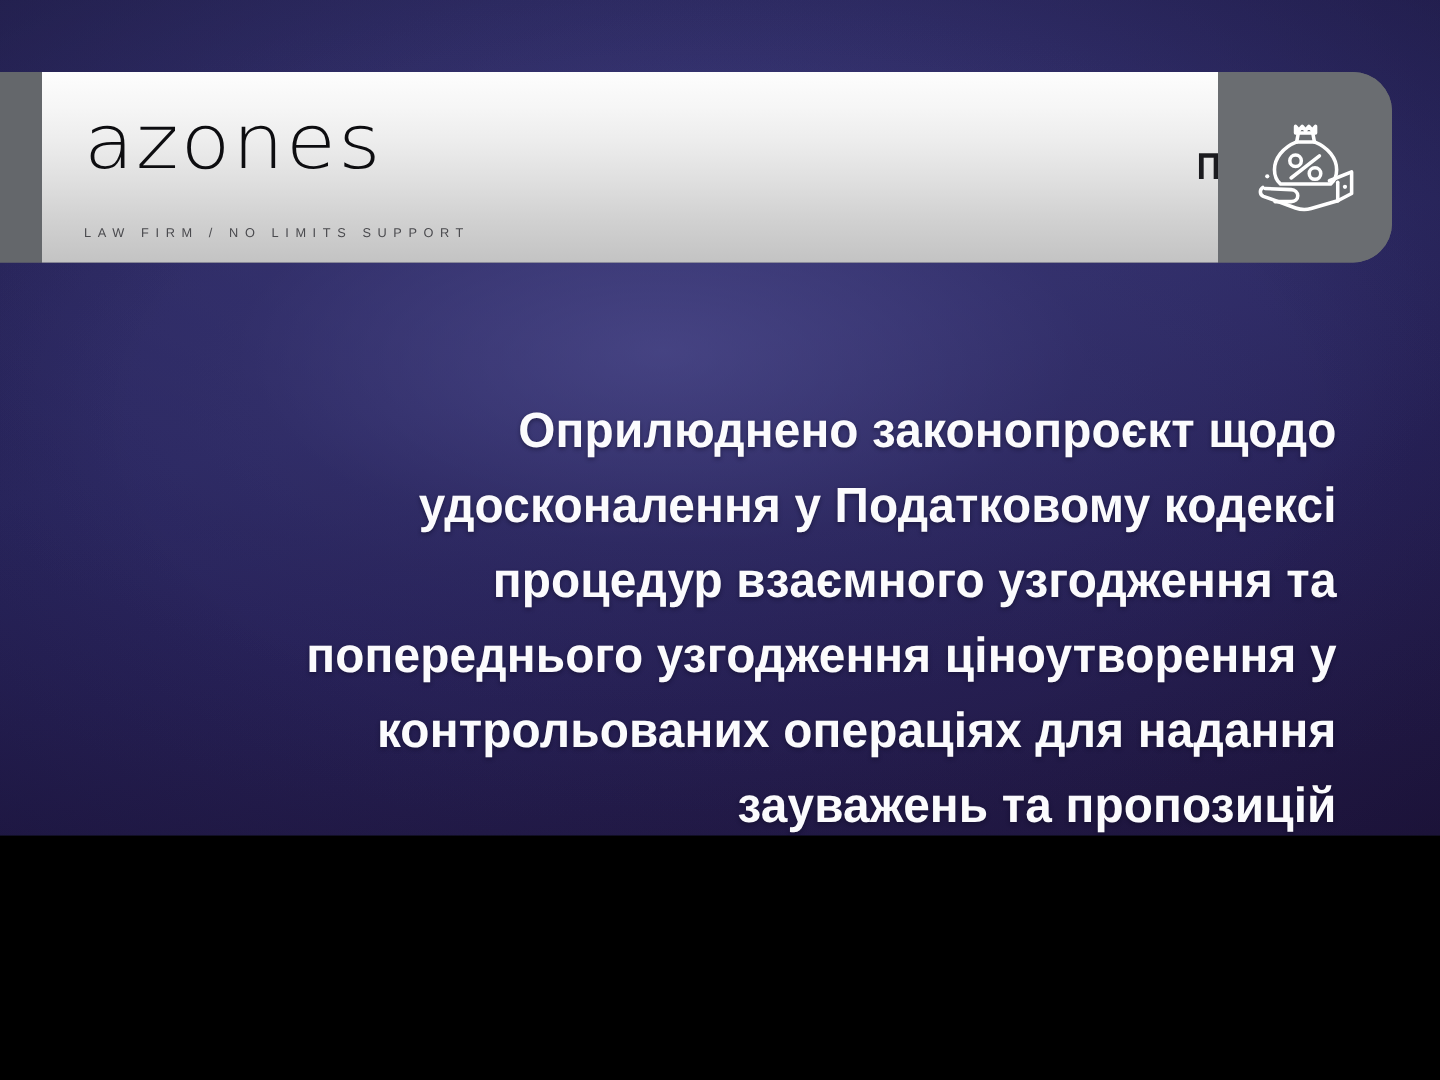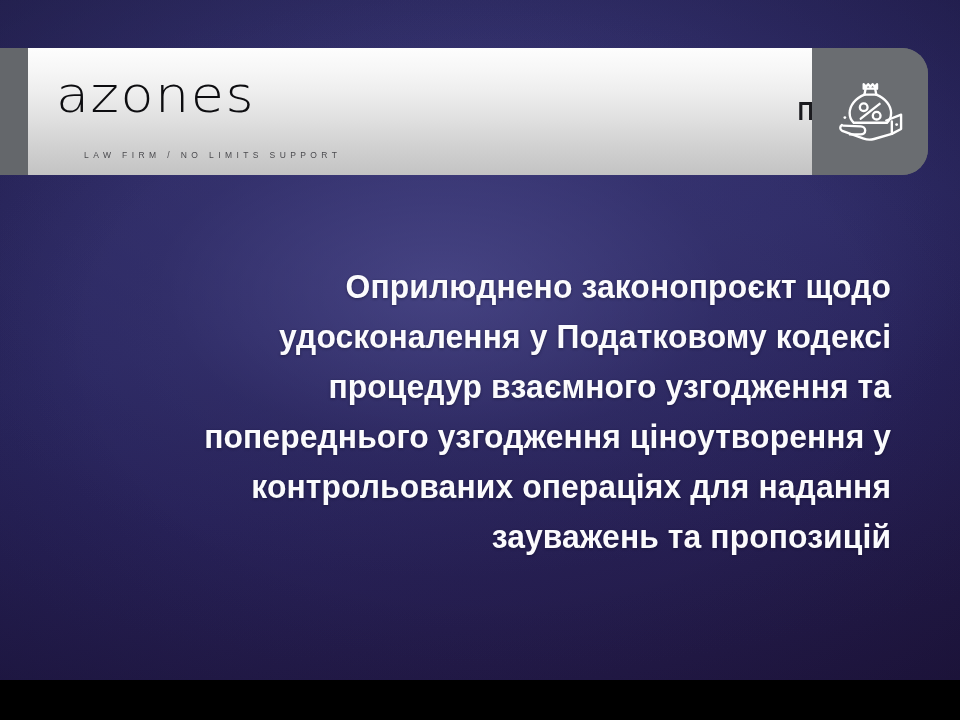--- a/index.html
+++ b/index.html
@@ -5,21 +5,21 @@
 <style>
   html, body {
     margin: 0;
     padding: 0;
     background: #000;
   }
 
   .slide {
     position: relative;
     width: 960px;
-    height: 680px;
+    height: 557px;
     overflow: hidden;
     font-family: "Liberation Sans", "DejaVu Sans", sans-serif;
     background-color: #2b2a5e;
     background-image:
       radial-gradient(ellipse 70% 55% at 46% 42%, rgba(86, 84, 150, 0.55) 0%, rgba(60, 57, 115, 0.25) 42%, rgba(32, 26, 70, 0) 78%),
       radial-gradient(ellipse 120% 95% at 50% 18%, rgba(58, 56, 120, 0.75) 0%, rgba(40, 36, 92, 0.30) 55%, rgba(28, 22, 62, 0) 85%),
       linear-gradient(168deg, #2c2b61 0%, #2a2760 22%, #2b2862 44%, #272157 64%, #241c4c 82%, #221844 100%);
     text-decoration: underline;
   }
 
@@ -97,21 +97,20 @@
   }
 
   .logo-tagline {
     margin-top: 26px;
     font-family: "Liberation Sans", sans-serif;
     font-size: 8.5px;
     font-weight: 400;
     letter-spacing: 4.4px;
     color: #4a4a4e;
     white-space: nowrap;
-    margin-left: 28px;
   }
 
   .header-category {
     position: absolute;
     right: 0;
     top: 0;
     width: 784px;
     height: 127px;
     display: flex;
     align-items: center;

